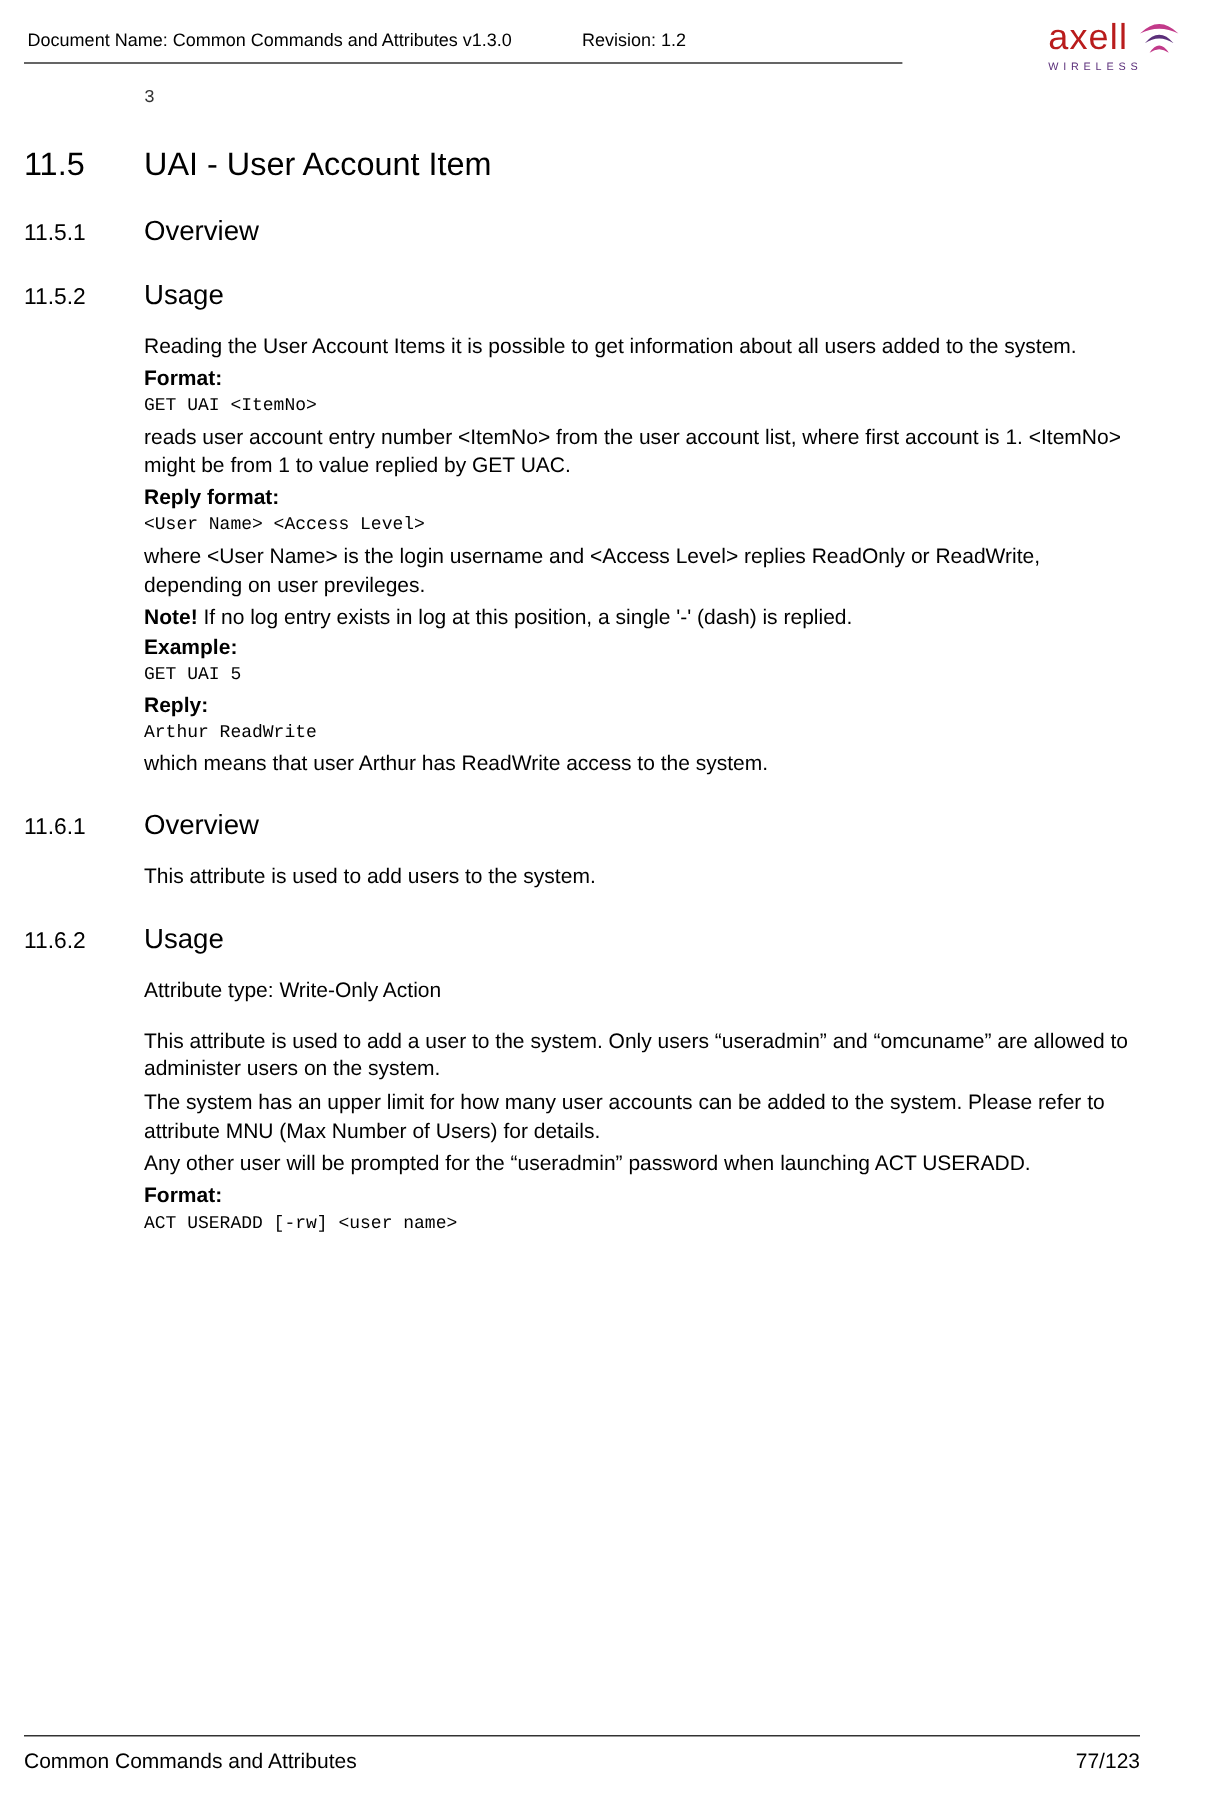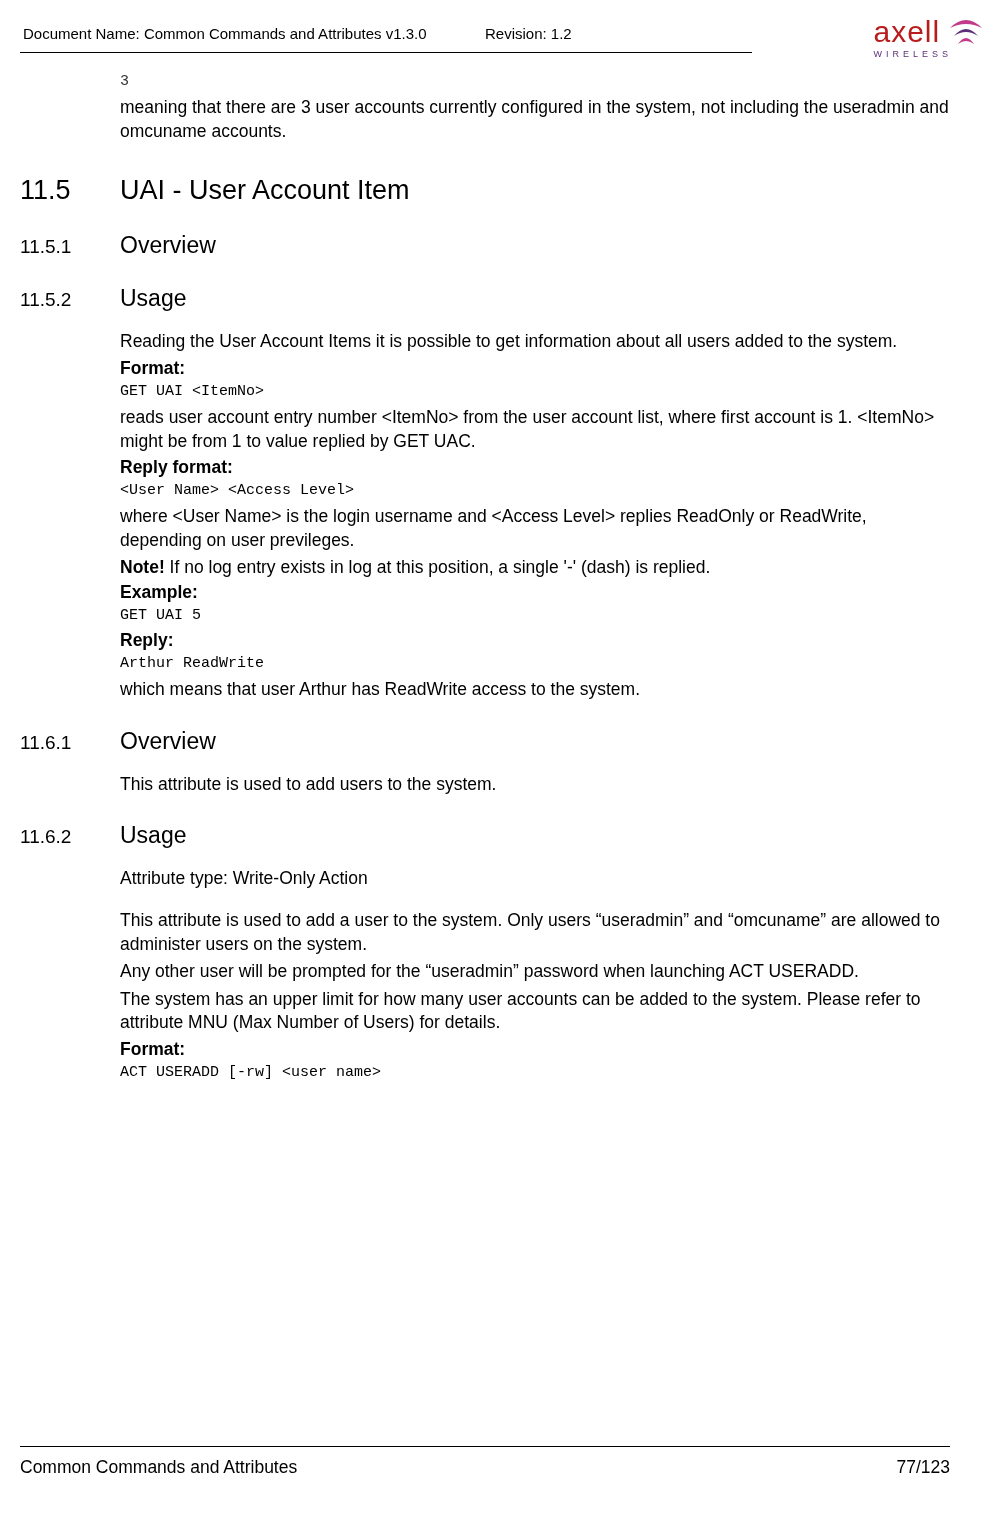--- a/index.html
+++ b/index.html
@@ -161,21 +161,20 @@
       </span>
     </div>
     <div class="logo-sub">WIRELESS</div>
   </div>
 </div>
 <hr class="header-rule">
 
 <div class="content">
 
   <div class="code-small">3</div>
-  <div class="body-text">meaning that there are 3 user accounts currently configured in the system, not including the useradmin and omcuname accounts.</div>
 
   <div class="h2-row">
     <span class="h2-num">11.5</span>
     <span class="h2-title">UAI - User Account Item</span>
   </div>
 
   <div class="h3-row">
     <span class="h3-num">11.5.1</span>
     <span class="h3-title">Overview</span>
   </div>
@@ -204,22 +203,22 @@
     <span class="h3-title">Overview</span>
   </div>
   <div class="body-text">This attribute is used to add users to the system.</div>
 
   <div class="h3-row">
     <span class="h3-num">11.6.2</span>
     <span class="h3-title">Usage</span>
   </div>
   <div class="body-text para-gap">Attribute type: Write-Only Action</div>
   <div class="body-text">This attribute is used to add a user to the system. Only users “useradmin” and “omcuname” are allowed to administer users on the system.</div>
+  <div class="body-text">The system has an upper limit for how many user accounts can be added to the system. Please refer to attribute MNU (Max Number of Users) for details.</div>
   <div class="body-text">Any other user will be prompted for the “useradmin” password when launching ACT USERADD.</div>
-  <div class="body-text">The system has an upper limit for how many user accounts can be added to the system. Please refer to attribute MNU (Max Number of Users) for details.</div>
   <div class="bold-label">Format:</div>
   <div class="code-line">ACT USERADD [-rw] &lt;user name&gt;</div>
 
 </div>
 
 <div class="footer">
   <hr class="footer-rule">
   <div class="footer-row">
     <span>Common Commands and Attributes</span>
     <span>77/123</span>

